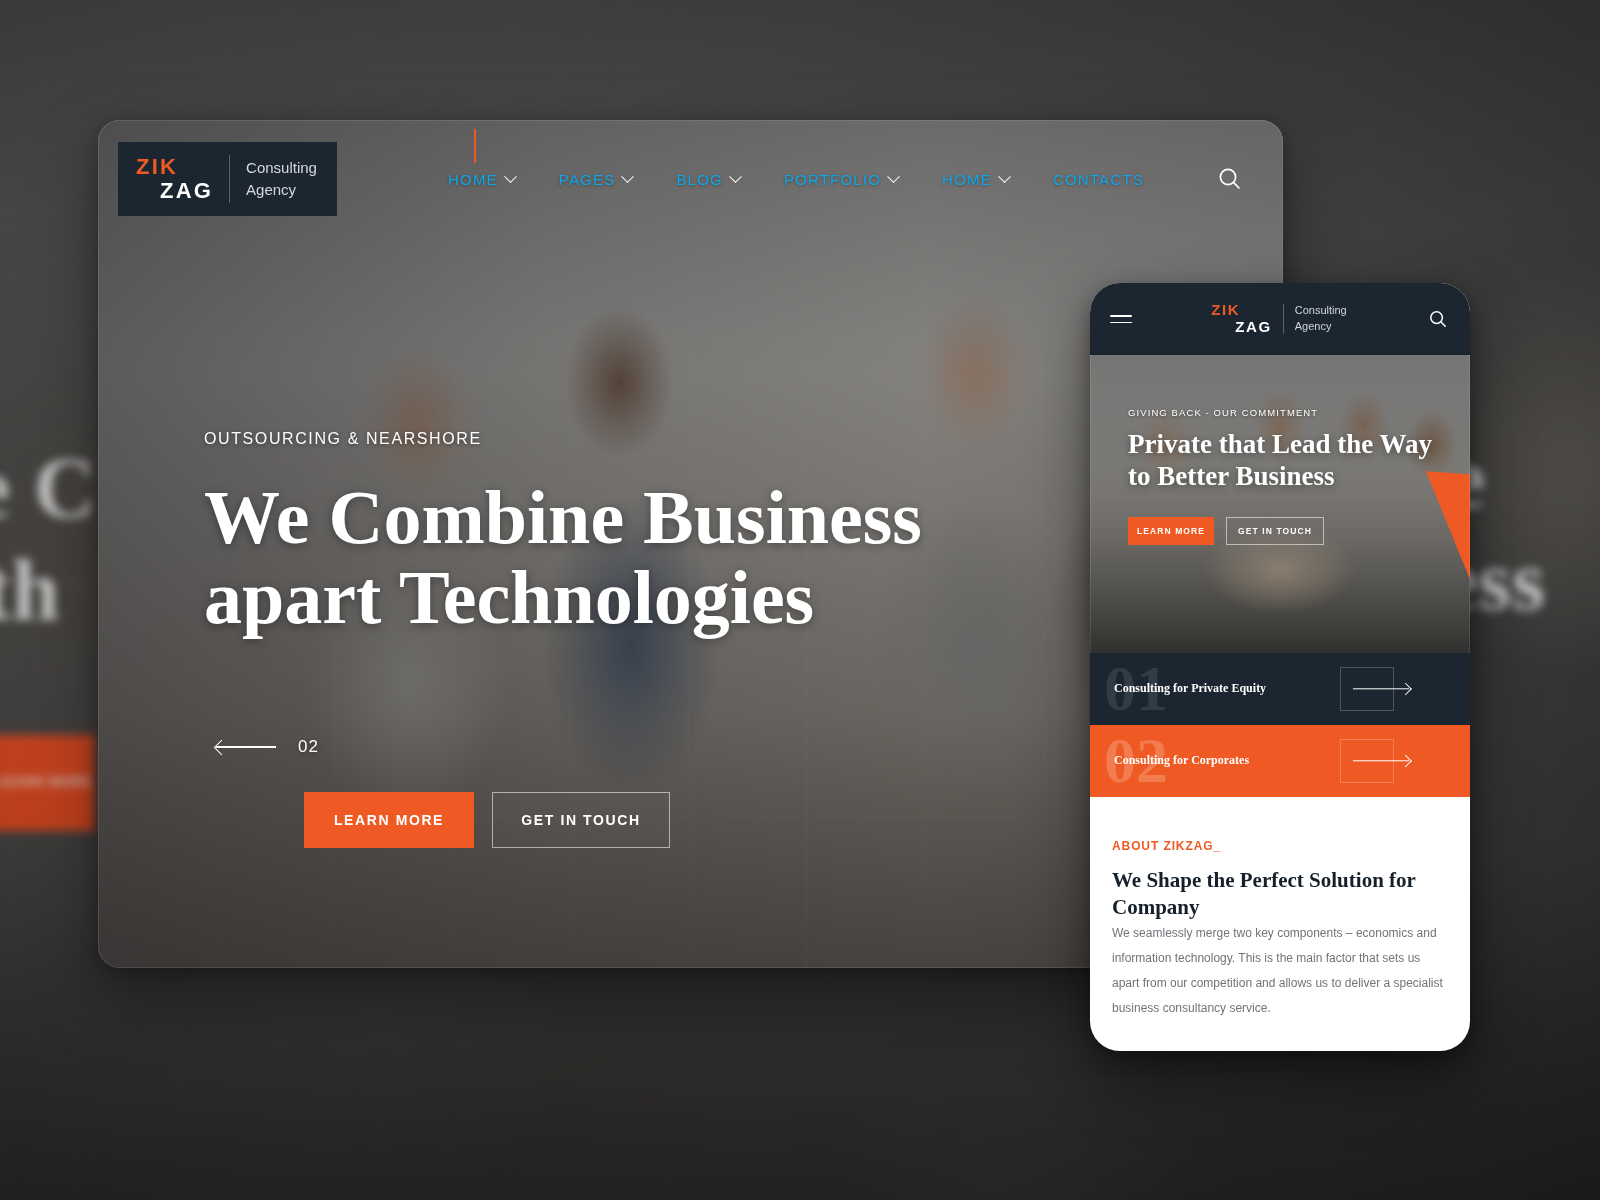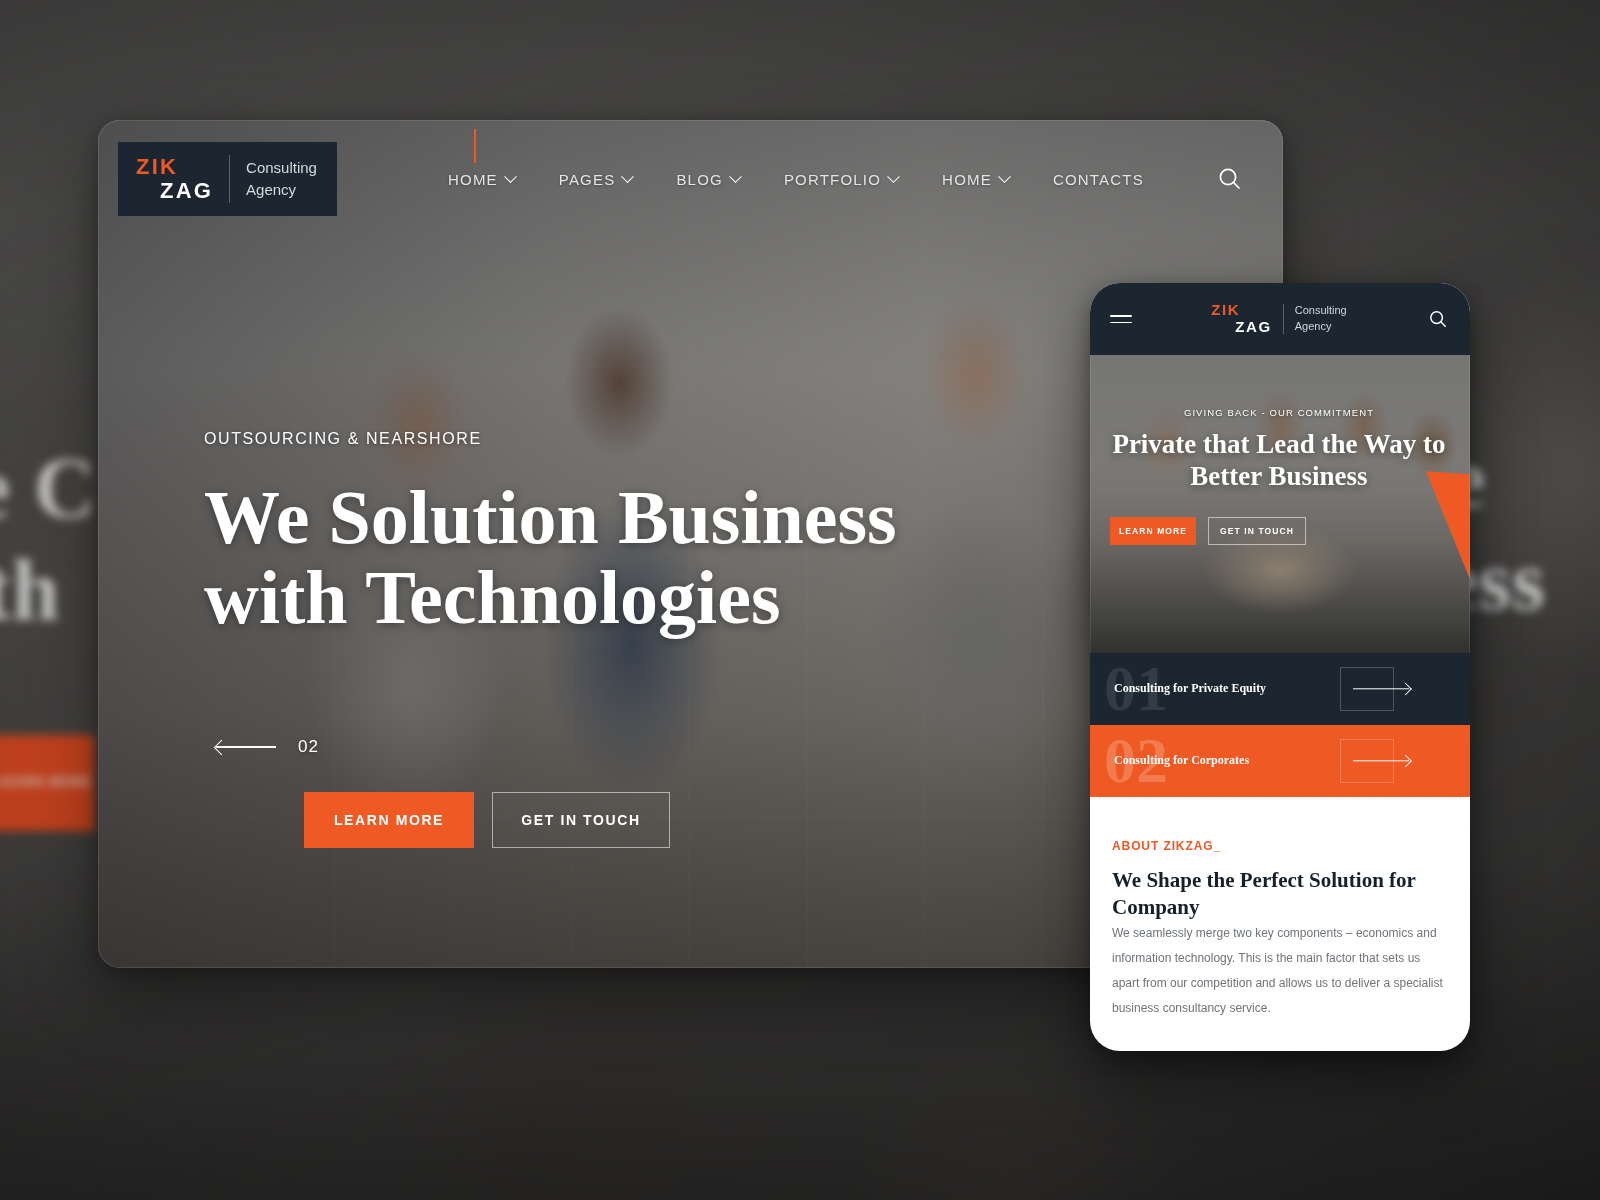--- a/index.html
+++ b/index.html
@@ -148,21 +148,21 @@
     display: flex;
     align-items: center;
     justify-content: center;
     gap: 44px;
     margin-left: 42px;
     position: relative;
   }
   .nav-item {
     position: relative;
     display: flex; align-items: center; gap: 8px;
-    color: #e5e5e5;
+    color: #0ea5e9;
     font-size: 15px;
     letter-spacing: 1.2px;
     font-weight: 500;
     cursor: pointer;
     text-shadow: 0 1px 3px rgba(0,0,0,.35);
   }
   .caret {
     width: 9px; height: 9px;
     border-right: 1.6px solid #fff;
     border-bottom: 1.6px solid #fff;
@@ -296,21 +296,21 @@
     background: linear-gradient(to bottom, rgba(35,38,42,.52) 0%, rgba(35,38,42,.38) 45%, rgba(30,33,36,.40) 100%);
   }
   .m-hero-accent {
     position:absolute;
     right:-6px; top:118px;
     width:0; height:0;
     border-left: 54px solid transparent;
     border-top: 110px solid #ef5a24;
     transform: rotate(4deg);
   }
-  .m-hero-body { position:absolute; left:0; right:0; top:0; padding: 52px 22px 0 20px; text-align: center; }
+  .m-hero-body { position:absolute; left:0; right:0; top:0; padding: 52px 22px 0 38px; }
   .m-kicker {
     color:#ffffff; font-size:9.5px; letter-spacing:1.1px; margin-bottom:11px;
     text-shadow: 0 1px 3px rgba(0,0,0,.45);
   }
   .m-title {
     font-family: "Liberation Serif", serif;
     color:#fff; font-size:27px; line-height:1.18; font-weight:700;
     text-shadow: 0 2px 8px rgba(0,0,0,.4);
   }
   .m-actions { display:flex; align-items:stretch; margin-top: 24px; }
@@ -453,21 +453,21 @@
     <div class="d-search">
       <svg width="26" height="26" viewBox="0 0 26 26" fill="none">
         <circle cx="11" cy="11" r="7.6" stroke="#ffffff" stroke-width="1.7"></circle>
         <line x1="16.4" y1="16.4" x2="22" y2="22" stroke="#ffffff" stroke-width="1.7" stroke-linecap="round"></line>
       </svg>
     </div>
   </div>
 
   <div class="d-hero">
     <div class="hero-kicker">OUTSOURCING &amp; NEARSHORE</div>
-    <h1 class="hero-title">We Solution Business with Technologies</h1>
+    <h1 class="hero-title">We Combine Business apart Technologies</h1>
   </div>
 
   <div class="slider-nav">
     <div class="slider-arrow">
       <span class="shaft"></span>
       <span class="head"></span>
     </div>
     <div class="slider-count">02</div>
   </div>
 

